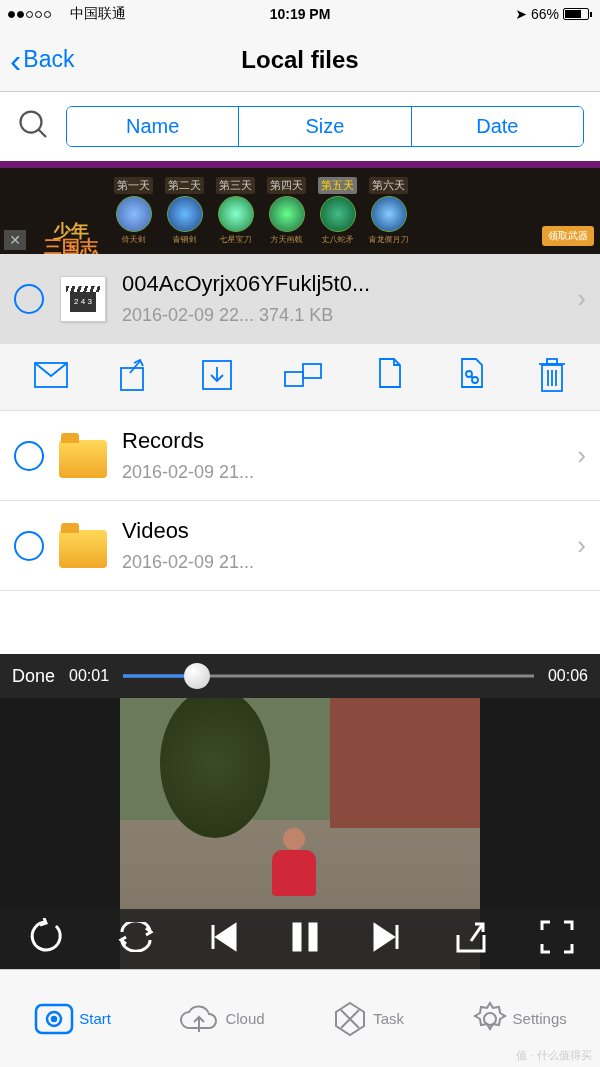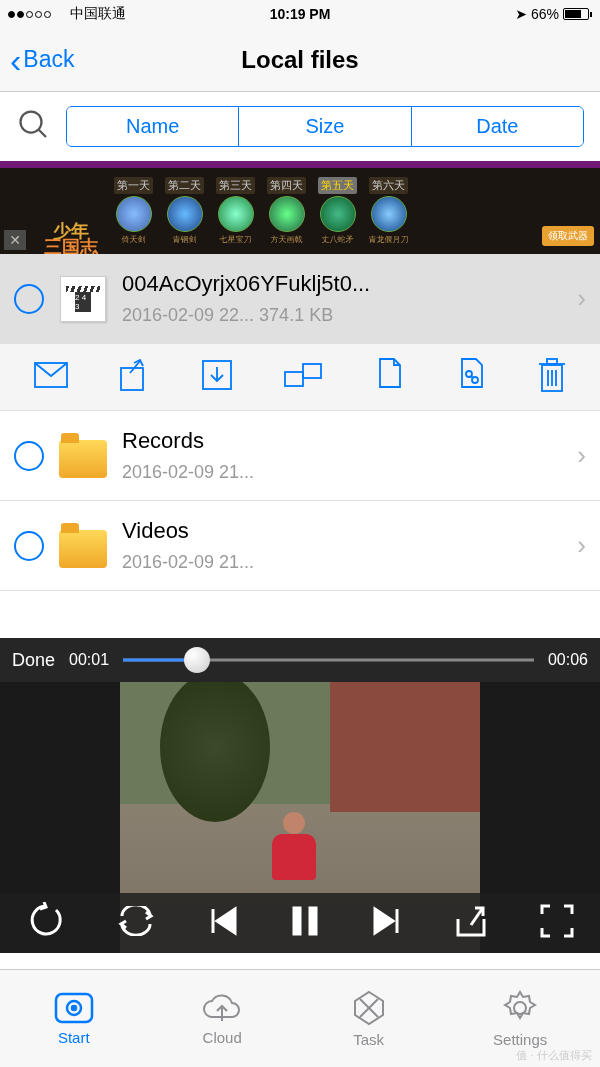--- a/index.html
+++ b/index.html
@@ -99,40 +99,40 @@
       position: relative;
       min-height: 90px;
     }
     .file-row.selected { background: #e0e0e0; }
     .select-circle { width: 30px; height: 30px; border: 2px solid #007aff; border-radius: 50%; flex-shrink: 0; }
     .file-icon { width: 50px; height: 50px; display: flex; align-items: center; justify-content: center; flex-shrink: 0; }
     .folder-shape { width: 48px; height: 38px; background: linear-gradient(#ffd858,#f0a828); border-radius: 4px; position: relative; top:3px;}
     .folder-shape::before { content:""; position:absolute; top:-7px; left:2px; width:18px; height:10px; background:#f0a828; border-radius:3px 3px 0 0;}
     .video-thumb { width:46px; height:46px; background:#fff; border:1px solid #ccc; display:flex;flex-direction:column;align-items:center;justify-content:center; box-shadow:1px 1px 2px rgba(0,0,0,.15);}
     .clapper-top {width:34px;height:6px;background:repeating-linear-gradient(110deg,#333 0 3px,#fff 3px 6px);}
-    .clapper-body{width:16px;height:20px;background:#333;color:#fff;font-size:8px;display:flex;align-items:center;justify-content:center;}
+    .clapper-body{width:26px;height:20px;background:#333;color:#fff;font-size:8px;display:flex;align-items:center;justify-content:center;}
     .file-info { flex: 1; display: flex; flex-direction: column; gap: 8px; overflow: hidden;}
     .file-name { font-size: 22px; color: #000; white-space: nowrap; overflow: hidden; text-overflow: ellipsis; }
     .file-meta { font-size: 18px; color: #999; }
     .chevron { color: #b8b8b8; font-size: 26px; font-weight: 300;}
     
     .action-bar {
       display: flex;
       justify-content: space-around;
       align-items: center;
       padding: 14px 8px;
       background: #f5f5f5;
       border-bottom: 1px solid #e0e0e0;
     }
     .action-bar svg { stroke: #007aff; }
     
     .video-player {
       position: absolute;
       left: 0; right: 0;
-      top: 638px;
+      top: 654px;
       height: 315px;
       background: #1a1a1a;
       color: #fff;
     }
     .vp-top {
       height: 44px;
       background: rgba(40,40,40,0.9);
       display: flex;
       align-items: center;
       padding: 0 12px;
@@ -175,21 +175,21 @@
     .tab-bar {
       position: absolute;
       bottom: 0; left: 0; right: 0;
       height: 98px;
       background: #f7f7f7;
       border-top: 1px solid #ccc;
       display: flex;
       justify-content: space-around;
       align-items: center;
     }
-    .tab-item { display: flex; flex-direction: column; align-items: center; gap: 4px; color: #8e8e93; font-size: 15px; }
+    .tab-item { display: flex; flex-direction: row; align-items: center; gap: 4px; color: #8e8e93; font-size: 15px; }
     .tab-item.active { color: #007aff; }
     .tab-item svg { stroke: currentColor; }
     .corner-watermark {position:absolute;right:8px;bottom:4px;color:#ccc;font-size:11px;z-index:5;}
   </style>
 </head>
 <body>
 
 <div class="status-bar">
   <div class="status-left">
     <span class="signal-dots">

